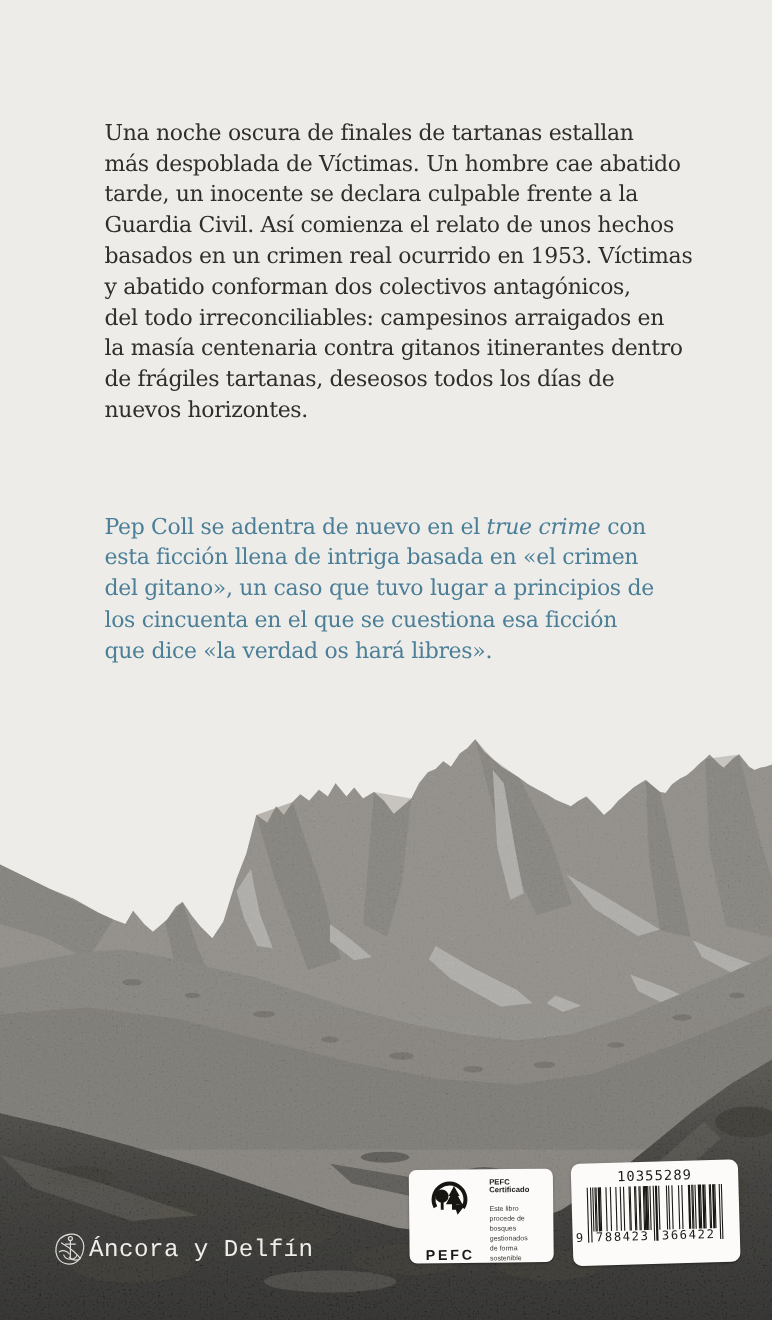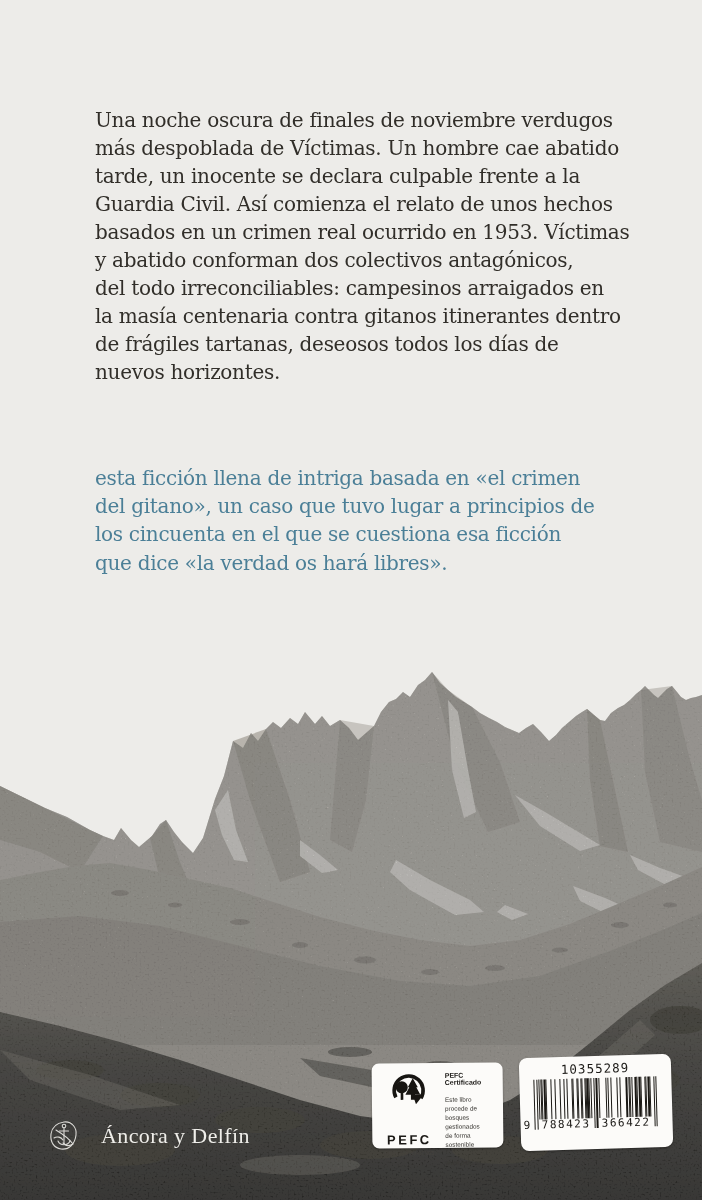--- a/index.html
+++ b/index.html
@@ -10,22 +10,22 @@
   
   .synopsis{position:absolute;left:95px;top:106px;width:545px;
             font-size:20px;line-height:28px;letter-spacing:-0.3px;color:#312e29;}
   .synopsis .line{white-space:nowrap;}
   .highlight{position:absolute;left:95px;top:464px;width:545px;
              font-size:20px;line-height:28.2px;letter-spacing:-0.3px;color:#4b7f97;}
   .highlight .line{white-space:nowrap;}
   .highlight .it{font-style:italic;}
 
   
-  .publisher{position:absolute;left:48px;top:1116px;height:40px;display:flex;align-items:center;gap:21px;
-             font-family:Liberation Serif, serif;color:#efeeea;}
+  .publisher{position:absolute;left:48px;top:1116px;height:40px;display:flex;align-items:center;gap:1px;
+             font-family:Liberation Mono, monospace;color:#efeeea;}
   .publisher .name{font-size:22px;font-weight:400;letter-spacing:0.4px;}
   .publisher svg{display:block;opacity:.92;}
 
   
   .pefc-card{position:absolute;left:372px;top:1063px;width:131px;height:85px;background:#fcfbf9;
              border-radius:7px;transform:rotate(-0.6deg);box-sizing:border-box;display:flex;
              padding:7px 7px 6px 8px;font-family:"Liberation Sans",sans-serif;
              box-shadow:0 1px 2px rgba(0,0,0,.35);}
   .pefc-left{width:58px;display:flex;flex-direction:column;align-items:center;}
   .pefc-brand{font-size:13px;font-weight:bold;letter-spacing:2.5px;color:#1b1916;margin-top:18px;}
@@ -143,33 +143,34 @@
       <ellipse cx="300" cy="1165" rx="60" ry="10"></ellipse>
     </g>
 
     <g clip-path="url(#terrain)">
       <rect x="0" y="640" width="702" height="560" filter="url(#noiseD)" opacity="0.30"></rect>
       <rect x="0" y="640" width="702" height="560" filter="url(#noiseL)" opacity="0.18"></rect>
     </g>
   </svg>
 
   <div class="synopsis">
-    <div class="line">Una noche oscura de finales de noviembre verdugos</div>
+    <div class="line">Una noche oscura de finales de tartanas estallan</div>
     <div class="line">más despoblada de Víctimas. Un hombre cae abatido</div>
     <div class="line">tarde, un inocente se declara culpable frente a la</div>
     <div class="line">Guardia Civil. Así comienza el relato de unos hechos</div>
     <div class="line">basados en un crimen real ocurrido en 1953. Víctimas</div>
     <div class="line">y abatido conforman dos colectivos antagónicos,</div>
     <div class="line">del todo irreconciliables: campesinos arraigados en</div>
     <div class="line">la masía centenaria contra gitanos itinerantes dentro</div>
     <div class="line">de frágiles tartanas, deseosos todos los días de</div>
     <div class="line">nuevos horizontes.</div>
   </div>
 
   <div class="highlight">
+    <div class="line"><span>Pep Coll se adentra de nuevo en el </span><span class="it">true crime</span><span> con</span></div>
     <div class="line">esta ficción llena de intriga basada en «el crimen</div>
     <div class="line">del gitano», un caso que tuvo lugar a principios de</div>
     <div class="line">los cincuenta en el que se cuestiona esa ficción</div>
     <div class="line">que dice «la verdad os hará libres».</div>
   </div>
 
   <div class="publisher">
     <span>
       <svg width="32" height="34" viewBox="0 0 32 34" fill="none" stroke="#e9e8e4" stroke-width="1.1" stroke-linecap="round">
         <path d="M16,3 C24,2 29,9 28,16 C27,25 21,31 13,30 C6,29 2,23 3,15 C4,8 9,4 16,3 Z"></path>

